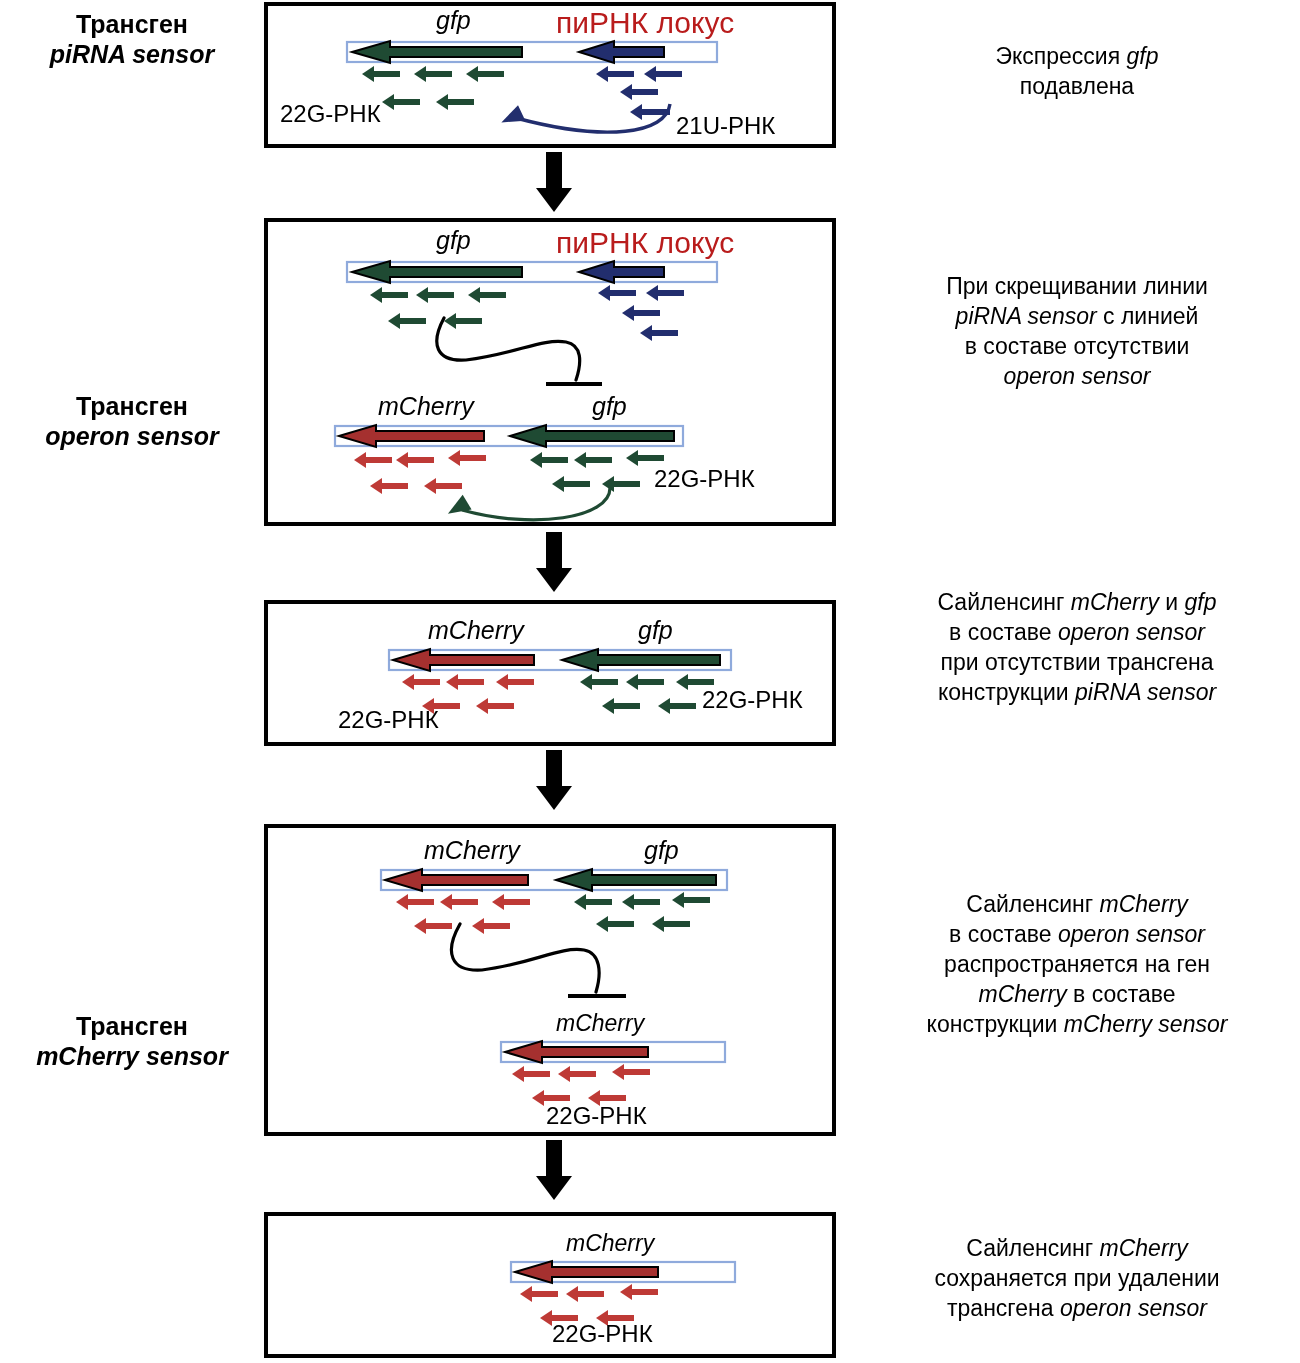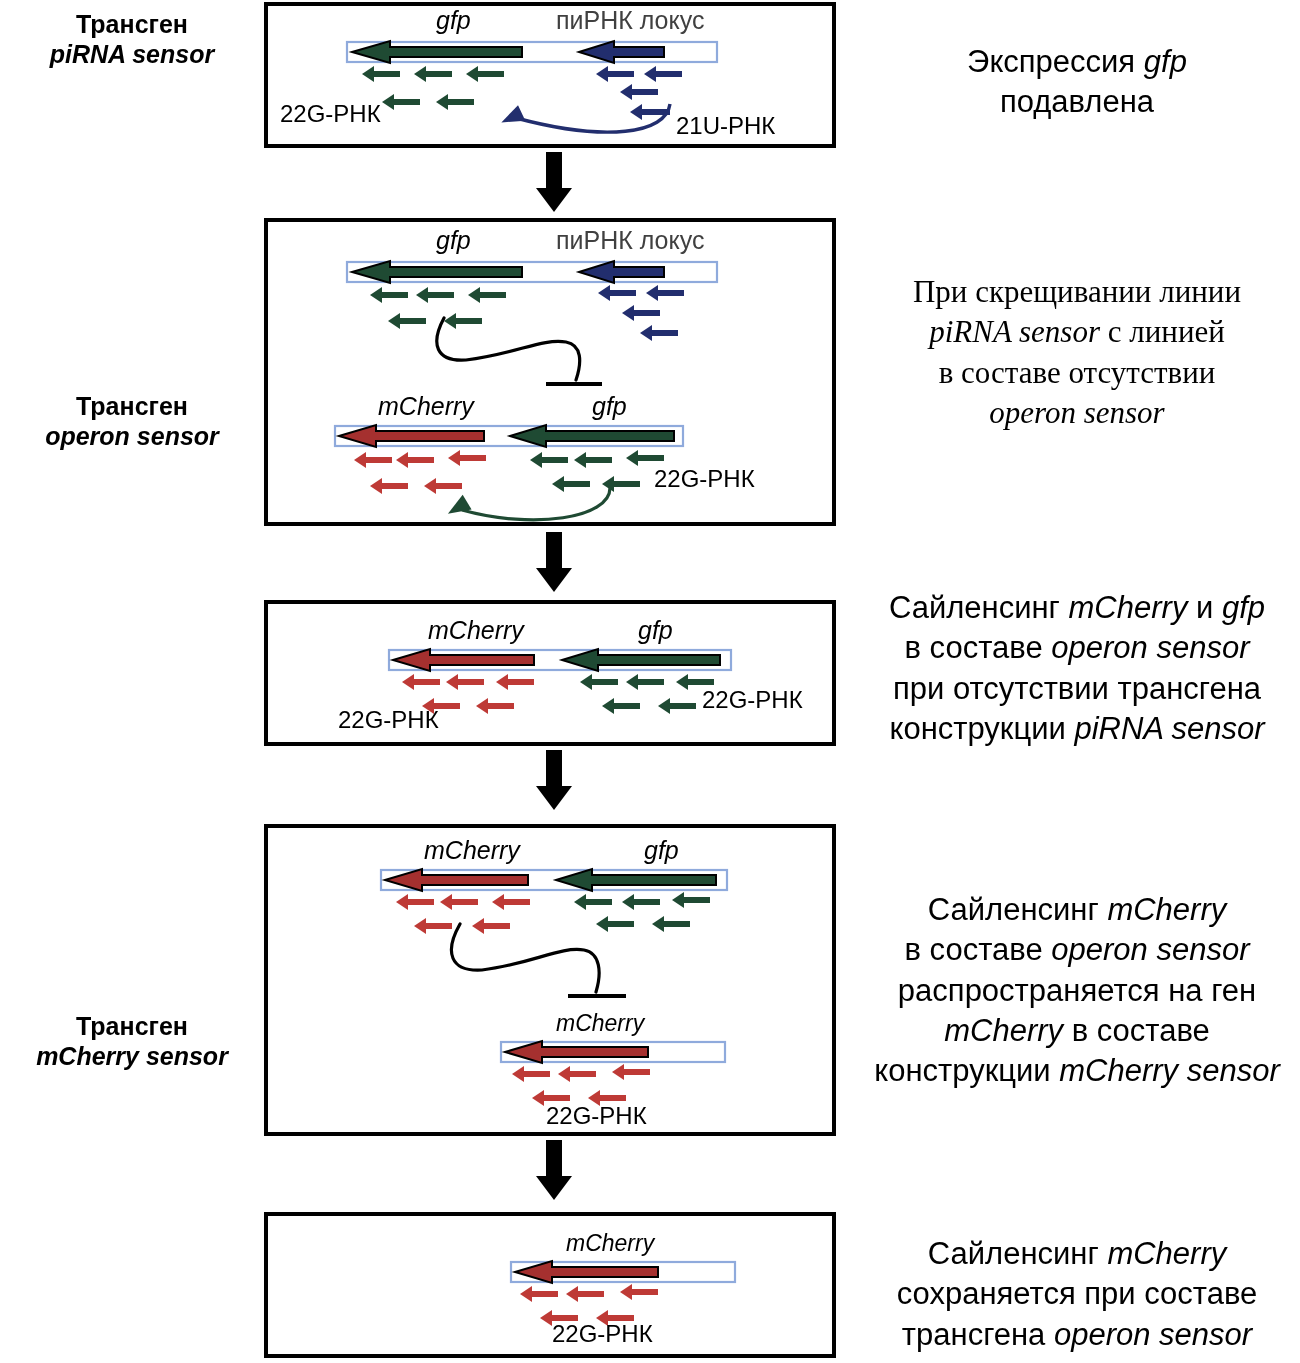--- a/index.html
+++ b/index.html
@@ -38,45 +38,45 @@
   
   .connector { position: absolute; }
   .connector svg { display: block; }
 
   
   .desc {
     position: absolute;
     width: 430px;
     left: 862px;
     text-align: center;
-    font-size: 31px;
+    font-size: 23px;
     line-height: 1.30;
     color: #000;
   }
   .desc i { font-style: italic; }
 
   
   .construct { position: absolute; }
   .construct svg { display: block; overflow: visible; }
 
   
   .gene-label {
     position: absolute;
     font-size: 25px;
     font-style: italic;
     white-space: nowrap;
     color: #000;
   }
   .gene-label.small { font-size: 23px; }
   .locus-label {
     position: absolute;
-    font-size: 25px;
+    font-size: 30px;
     font-style: normal;
     white-space: nowrap;
-    color: #404040;
+    color: #b91c1c;
   }
 
   
   .rna { position: absolute; }
   .rna svg { display: block; overflow: visible; }
 
   
   .rna-tag {
     position: absolute;
     font-size: 24px;
@@ -248,21 +248,21 @@
       <polygon points="34,18 58,18 52,34" fill="#1F4A33" transform="rotate(-52 46,24)"></polygon>
     </svg>
   </div>
 
   <div class="connector" style="left:534px; top:532px;">
     <svg width="40" height="62" viewBox="0 0 40 62">
       <polygon points="12,0 28,0 28,36 38,36 20,60 2,36 12,36" fill="#000000"></polygon>
     </svg>
   </div>
 
-  <div class="desc" style="top:272px;font-family:Liberation Serif, serif;">
+  <div class="desc" style="top:272px;">
     <div>При скрещивании линии</div>
     <div><i>piRNA sensor</i> с линией</div>
     <div>в составе отсутствии</div>
     <div><i>operon sensor</i></div>
   </div>
 
   <div class="panel" style="left:264px; top:600px; width:572px; height:146px;"></div>
 
   <div class="gene-label" style="left:428px; top:616px;">mCherry</div>
   <div class="gene-label" style="left:638px; top:616px;">gfp</div>
@@ -421,17 +421,17 @@
         <polygon points="22,34 34,26 34,31 60,31 60,37 34,37 34,42"></polygon>
         <polygon points="78,34 90,26 90,31 116,31 116,37 90,37 90,42"></polygon>
       </g>
     </svg>
   </div>
 
   <div class="rna-tag" style="left:552px; top:1320px;">22G-РНК</div>
 
   <div class="desc" style="top:1234px;">
     <div>Сайленсинг <i>mCherry</i></div>
-    <div>сохраняется при составе</div>
+    <div>сохраняется при удалении</div>
     <div>трансгена <i>operon sensor</i></div>
   </div>
 
 </div>
 
 </body></html>

